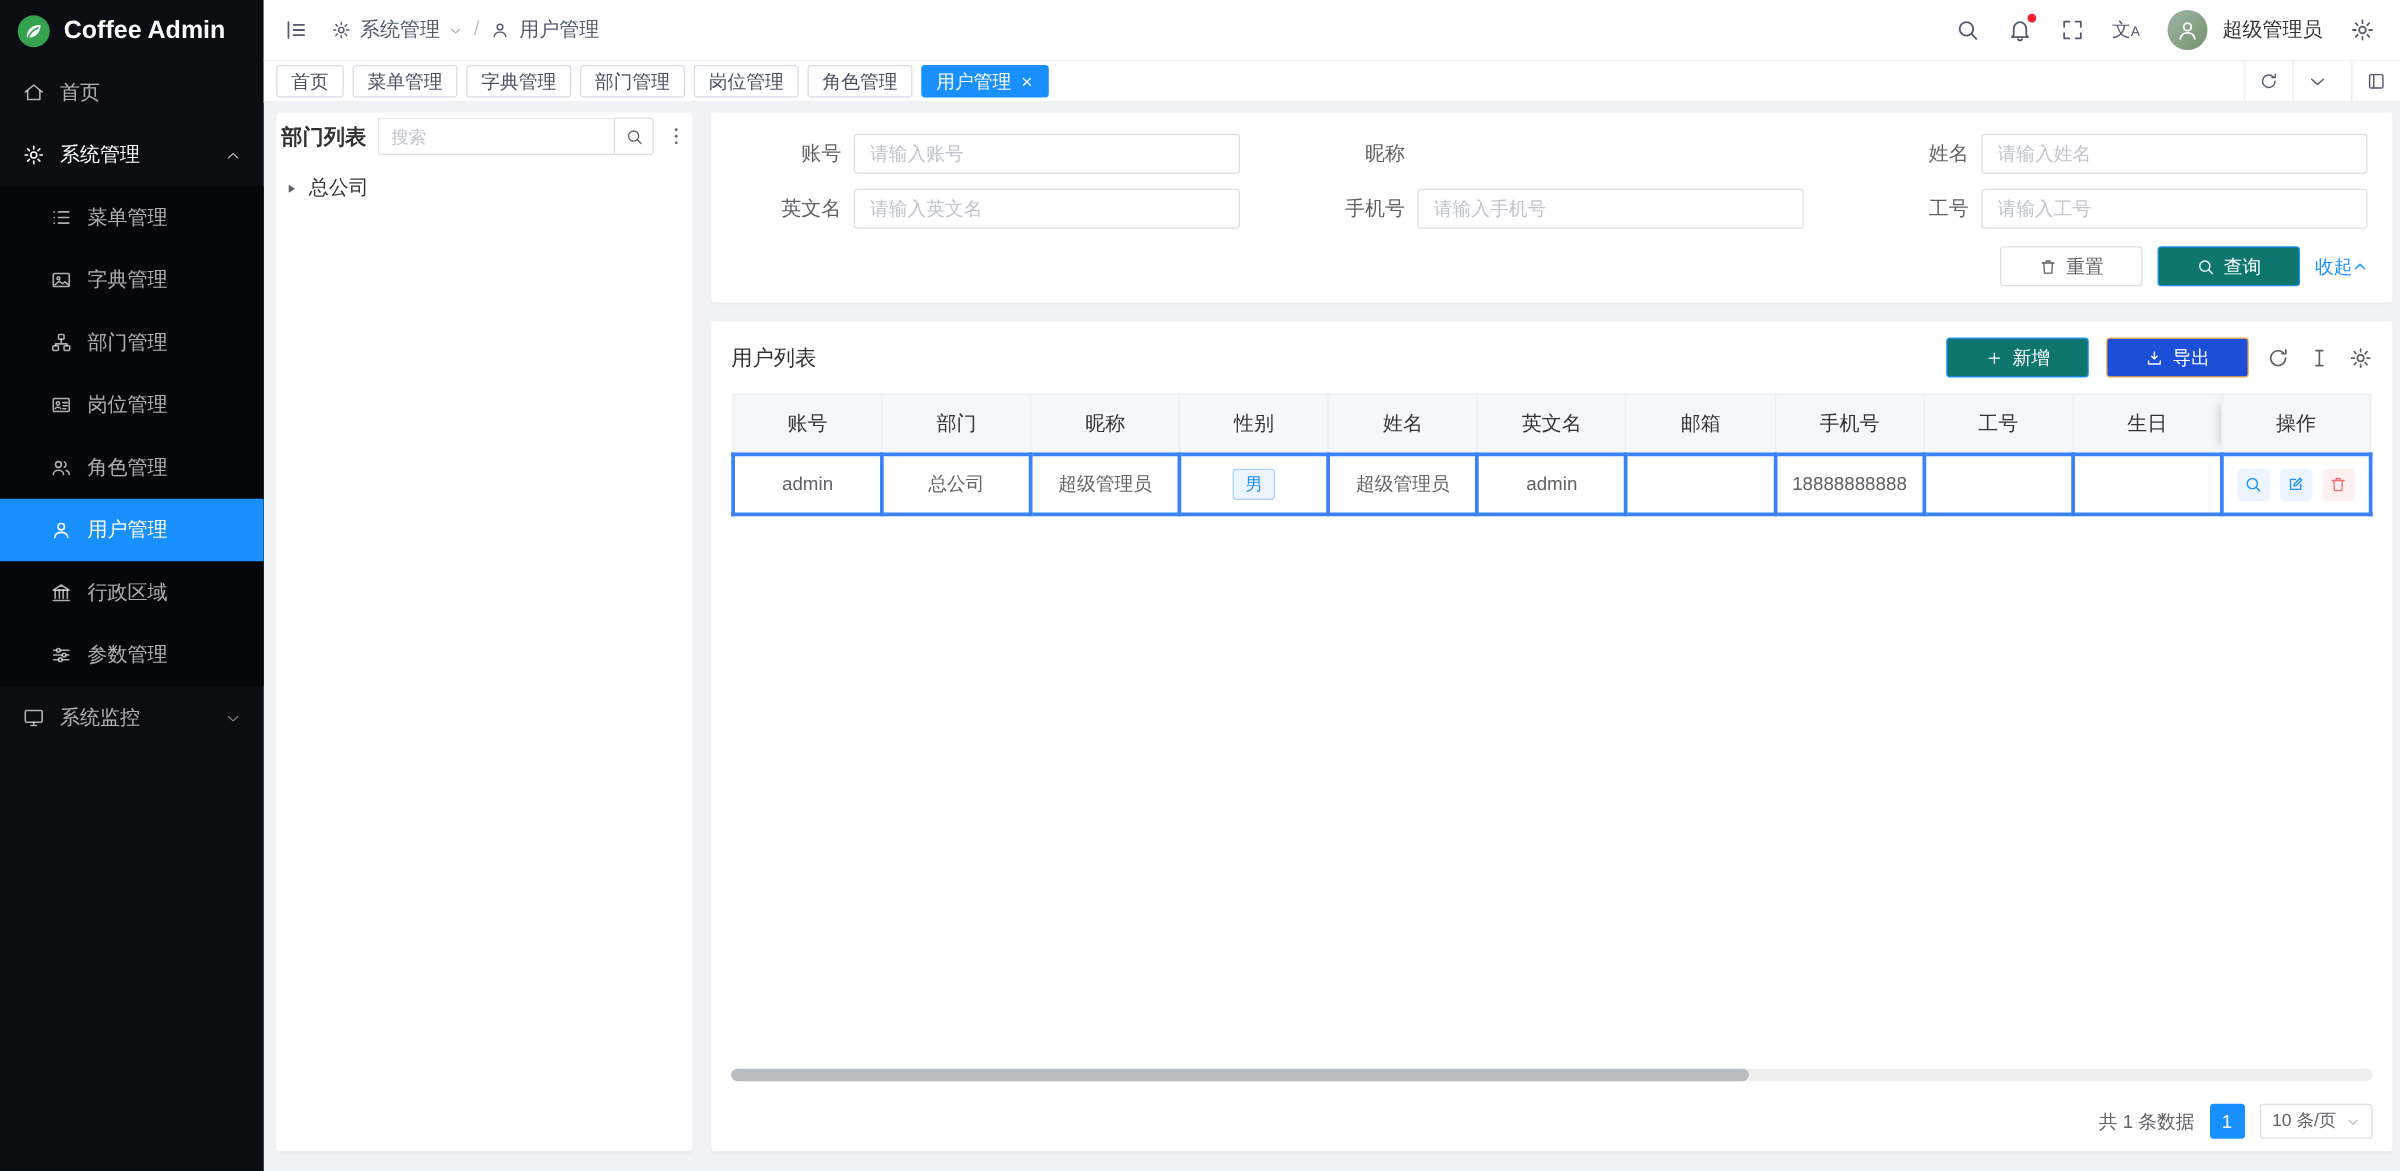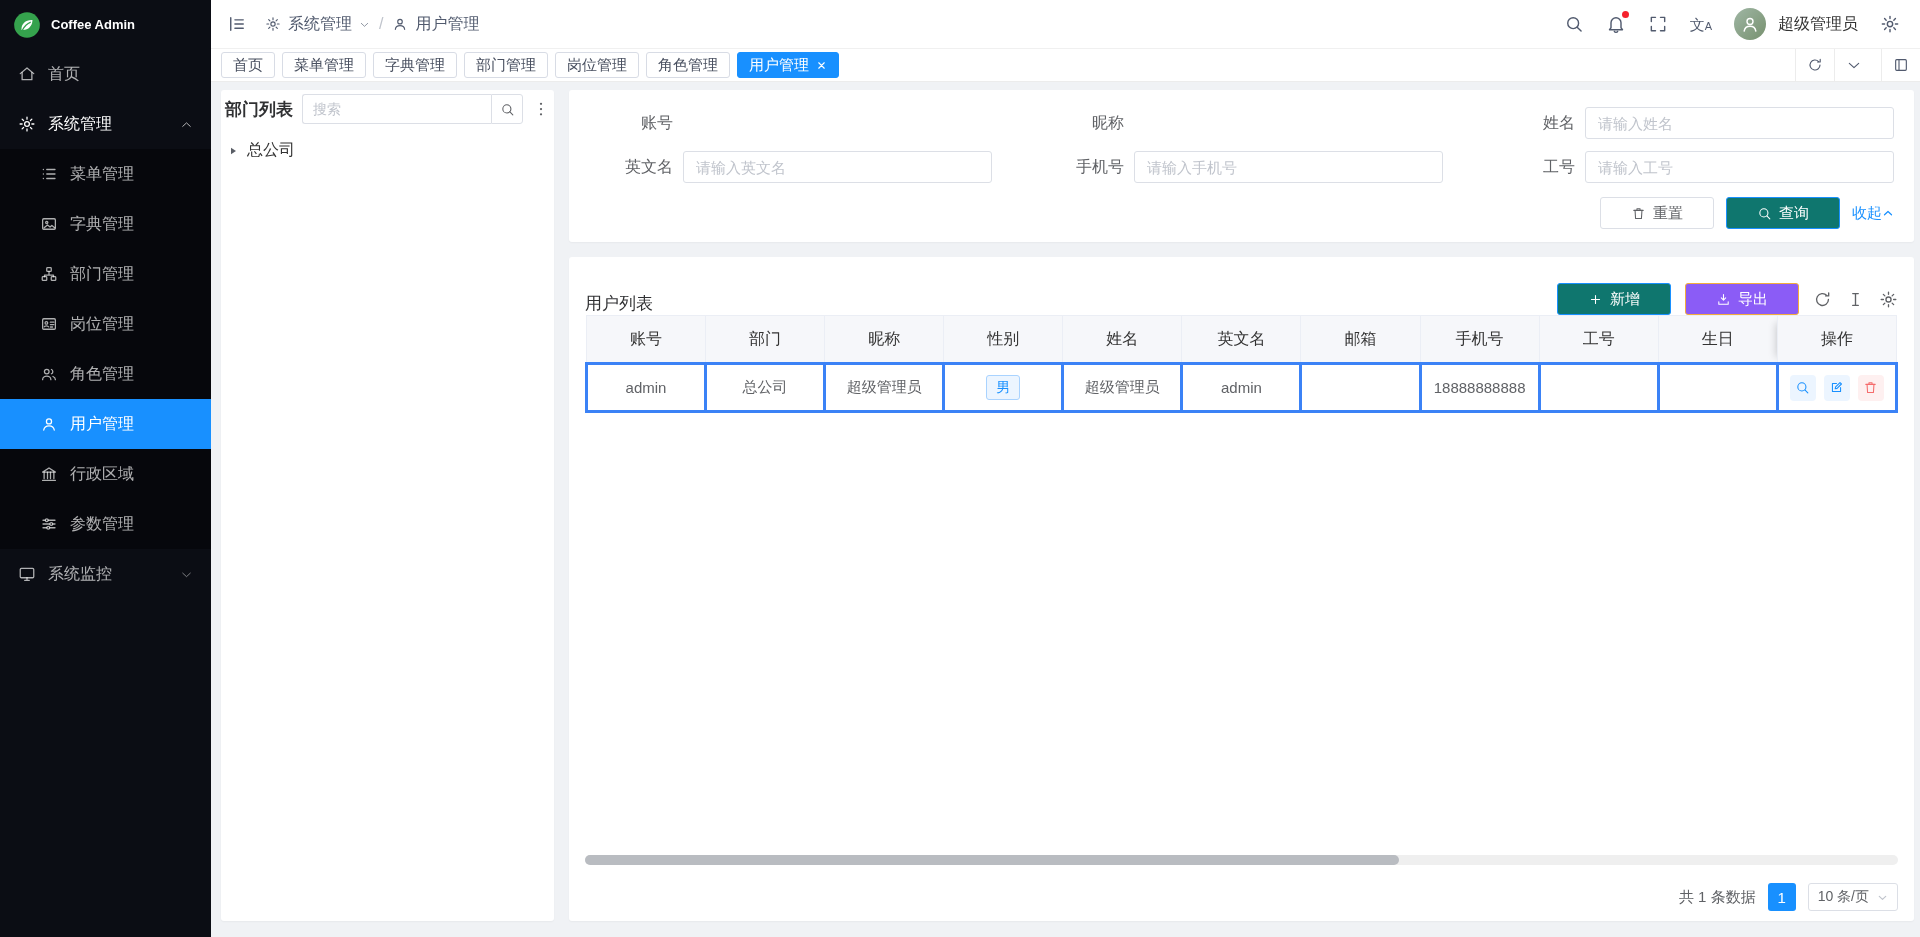--- a/index.html
+++ b/index.html
@@ -3,21 +3,21 @@
 <meta charset="utf-8">
 <style>
   *{box-sizing:border-box;margin:0;padding:0}
   html,body{width:1920px;height:937px;overflow:hidden}
   body{font-family:"Liberation Sans","DejaVu Sans",sans-serif;background:#f0f2f5;color:#333;font-size:15px}
   .app{display:flex;width:100%;height:100%}
   svg.ic{fill:none;stroke:currentColor;stroke-width:1.7;stroke-linecap:round;stroke-linejoin:round;display:block}
 
   
   .sidebar{width:211px;flex-shrink:0;background:#0b0d14;display:flex;flex-direction:column}
-  .logo{height:49px;display:flex;align-items:center;gap:10px;padding:0 13px;color:#fff;font-size:13px;font-weight:bold;cursor:pointer}
+  .logo{height:49px;display:flex;align-items:center;gap:10px;padding:0 13px;color:#fff;font-size:20px;font-weight:bold;cursor:pointer}
   .logo-badge{width:28px;height:28px;flex-shrink:0}
   .menu{flex:1;overflow:hidden}
   .m-item{height:50px;display:flex;align-items:center;gap:12px;padding:0 18px;font-size:16px;color:rgba(255,255,255,.68);cursor:pointer;white-space:nowrap}
   .m-item .mi{width:18px;height:18px;flex-shrink:0}
   .m-item .chev{margin-left:auto;width:13px;height:13px;opacity:.75}
   .m-item.open{color:#fff}
   .submenu{background:#06070c}
   .submenu .m-item{padding-left:40px}
   .m-item.active{background:#1890ff;color:#fff}
 
@@ -72,27 +72,27 @@
   .sform{padding:17px 20px 13px;display:flex;flex-direction:column;gap:12px}
   .fgrid{display:grid;grid-template-columns:repeat(3,1fr);column-gap:48px;row-gap:12px}
   .field{display:flex;align-items:center;gap:10px;min-width:0}
   .field label{width:84px;flex-shrink:0;text-align:right;font-size:16px;color:#606266;white-space:nowrap}
   .field input{flex:1;min-width:0;height:32px;border:1px solid #dcdfe6;border-radius:3px;padding:0 12px;font-size:15px;color:#333;outline:none}
   .field input::placeholder{color:#c0c4cc}
   .form-actions{display:flex;justify-content:flex-end;align-items:center;gap:12px;margin-top:2px}
   .btn{height:32px;padding:0 30px;border-radius:3px;border:1px solid #dcdfe6;background:#fff;color:#606266;font-size:15px;display:inline-flex;align-items:center;gap:7px;cursor:pointer;white-space:nowrap}
   .btn svg{width:15px;height:15px}
   .btn.primary{background:#0f766e;border-color:#1890ff;color:#fff}
-  .btn.warn{background:#8b5cf6;border-color:#f3ac3c;color:#fff}
+  .btn.warn{background:#1d4ed8;border-color:#f3ac3c;color:#fff}
   .link-collapse{color:#1890ff;font-size:15px;display:inline-flex;align-items:center;gap:0;cursor:pointer}
   .link-collapse svg{width:12px;height:12px}
 
   
   .tcard{flex:1;display:flex;flex-direction:column;min-height:0;padding:0 16px}
-  .tcard-head{height:58px;display:flex;align-items:flex-end;flex-shrink:0}
+  .tcard-head{height:58px;display:flex;align-items:center;flex-shrink:0}
   .tcard-title{font-size:17px;color:#303133}
   .tcard-tools{margin-left:auto;display:flex;align-items:center;gap:14px}
   .tool-ic{width:19px;height:19px;color:#606266;cursor:pointer}
 
   table{width:100%;border-collapse:collapse;table-layout:fixed}
   th{height:48px;background:#f6f7fa;font-weight:normal;font-size:16px;color:#333;border:1px solid #ebeef5;text-align:center}
   td{height:48px;text-align:center;font-size:15px;color:#606266;border:3px solid #3b82f6;overflow:hidden;white-space:nowrap}
   th.op{background:#f6f7fa;box-shadow:-8px 0 8px -7px rgba(0,0,0,.18)}
   td.op{background:#fff;box-shadow:-8px 0 8px -7px rgba(0,0,0,.18)}
   .tag-m{display:inline-block;padding:2px 9px;border:1px solid #a9d3ff;background:#ecf5ff;color:#1890ff;border-radius:3px;font-size:14px;line-height:1.3}
@@ -354,20 +354,21 @@
           <span>总公司</span>
         </div>
       </section>
 
       <div class="rcol">
 
         <section class="card sform">
           <div class="fgrid">
             <div class="field">
               <label>账号</label>
+              <input value="" placeholder="请输入账号" style="">
             </div>
             <div class="field">
               <label>昵称</label>
             </div>
             <div class="field">
               <label>姓名</label>
               <input value="" placeholder="请输入姓名" style="">
             </div>
             <div class="field">
               <label>英文名</label>

